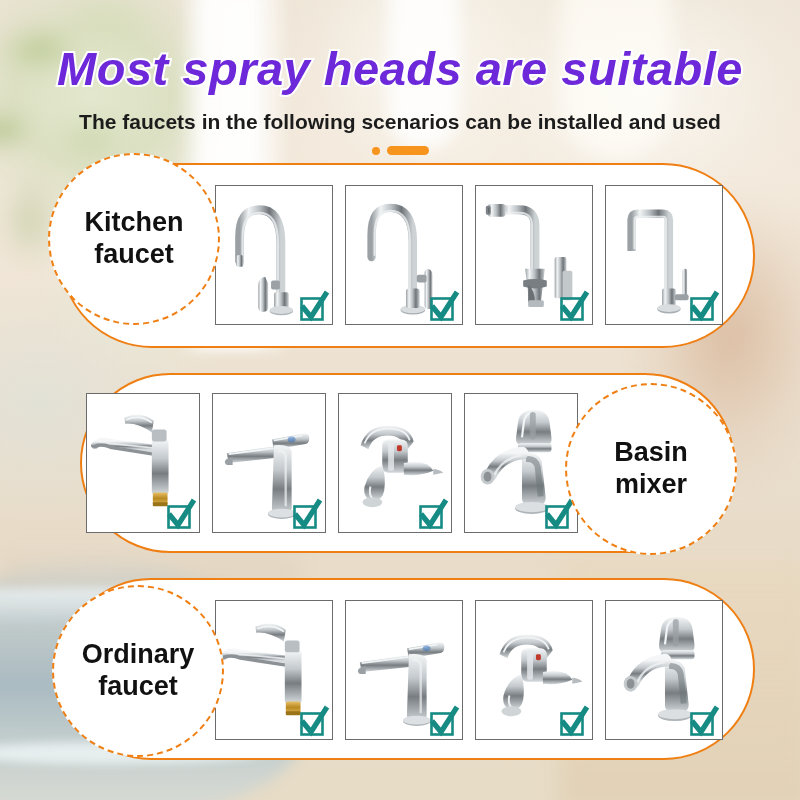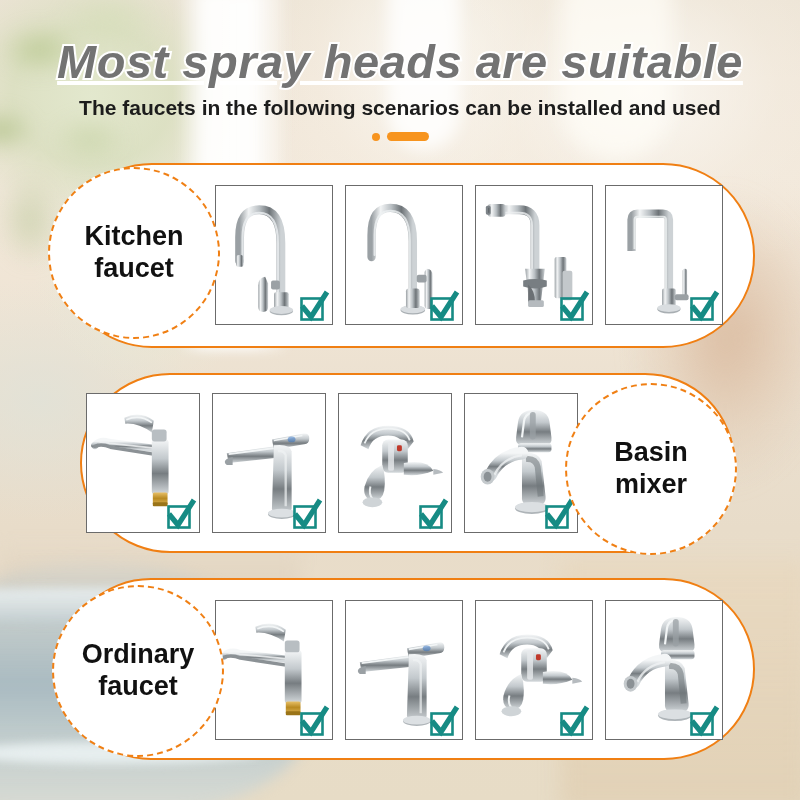--- a/index.html
+++ b/index.html
@@ -141,31 +141,30 @@
   }
 
   
   .header {
     position: absolute;
     left: 0; top: 0;
     width: 800px;
     text-align: center;
   }
   .headline {
-    margin: 0;
+    margin: 7px;
     padding-top: 34px;
     font-size: 47px;
     font-weight: bold;
     font-style: italic;
     letter-spacing: 0.5px;
-    color: #737373;
+    color: #6d28d9;
     -webkit-text-stroke: 4px #ffffff;
     paint-order: stroke fill;
     white-space: nowrap;
-    text-decoration: underline;
   }
   .subtitle {
     margin: 0;
     padding-top: 7px;
     font-size: 21px;
     font-weight: bold;
     color: #1c1c1c;
     white-space: nowrap;
   }
   .divider {
@@ -212,21 +211,21 @@
     text-align: center;
     z-index: 5;
   }
   .label-bubble .label-text {
     font-size: 27px;
     font-weight: bold;
     line-height: 1.18;
     color: #111111;
     white-space: pre-line;
   }
-  #bubble-1 { left: 48px;  top: 167px; }
+  #bubble-1 { left: 48px;  top: 153px; }
   #bubble-2 { left: 565px; top: 383px; }
   #bubble-3 { left: 52px;  top: 585px; }
 
   
   .strip {
     position: absolute;
     display: flex;
     gap: 12px;
     z-index: 3;
   }

